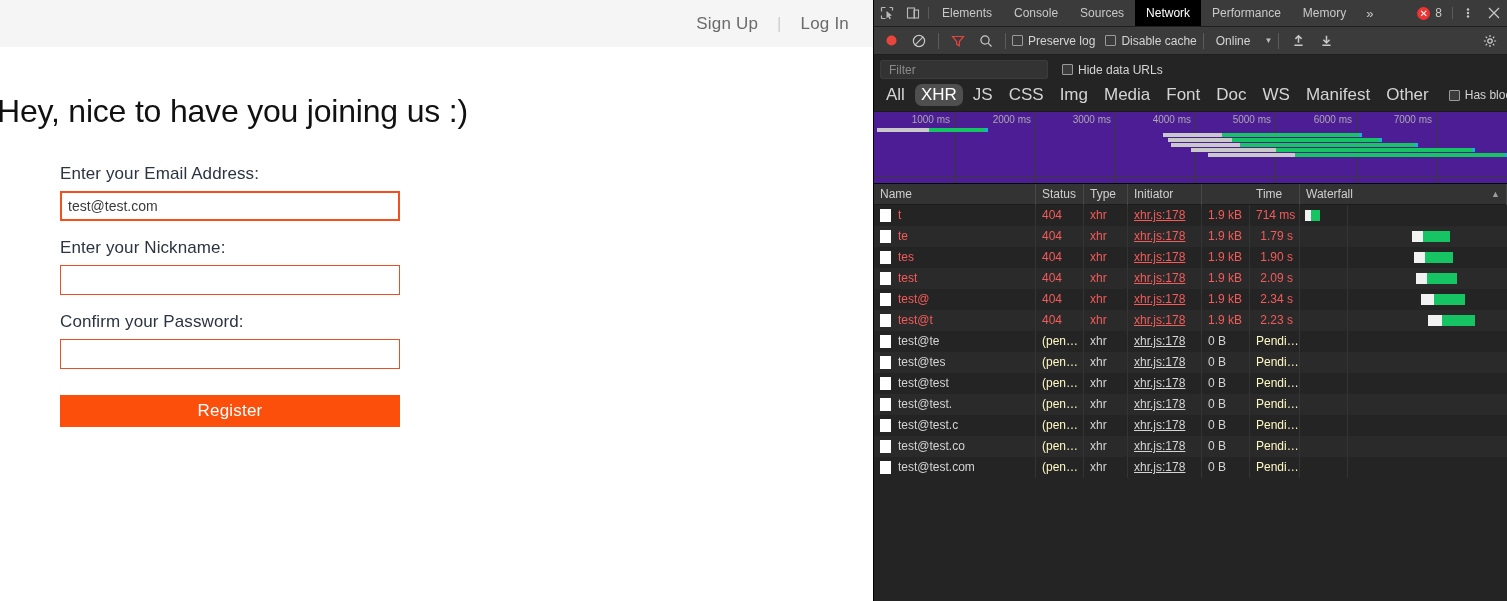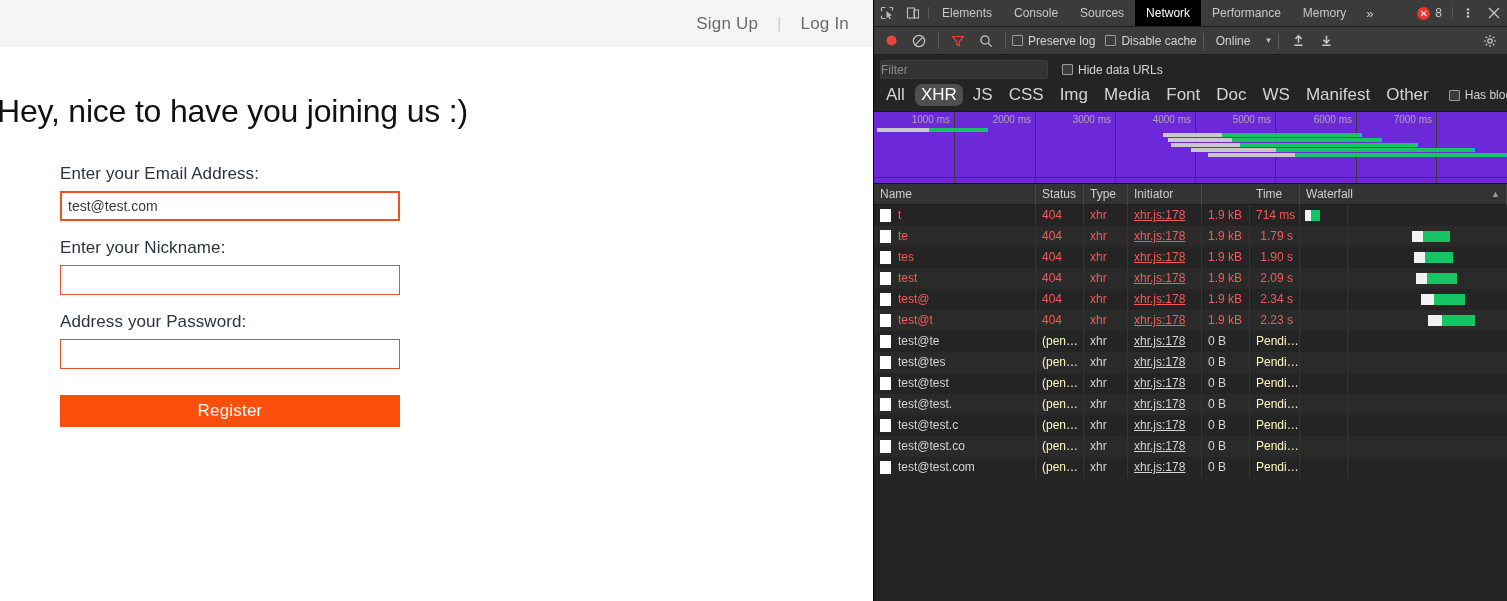--- a/index.html
+++ b/index.html
@@ -110,35 +110,35 @@
 
   
   #dt-filterbar {
     background: #242424; border-bottom: 1px solid #1b1b1b;
     padding: 5px 6px 0 6px; flex: 0 0 auto;
   }
   .fb-row1 { display: flex; align-items: center; gap: 14px; }
   #filter-input {
     width: 168px; height: 19px; background: #333333;
     border: 1px solid #3c3c3c; border-radius: 2px;
-    color: #d0d0d0; font-size: 12px; padding: 0 0; outline: none;
+    color: #d0d0d0; font-size: 12px; padding: 0 8px; outline: none;
     font-family: "Liberation Sans", sans-serif;
   }
   #filter-input::placeholder { color: #8a8a8a; }
   .fb-row2 { display: flex; align-items: center; gap: 4px; padding: 5px 0 5px 0; }
   .type-chip {
     padding: 1px 6px; border-radius: 7px; font-size: 17px; color: #d4d4d4;
     cursor: pointer; white-space: nowrap;
   }
   .type-chip.active { background: #4f4f4f; color: #ffffff; }
   .fb-row2 .cookie-check { margin-left: 10px; }
 
   
   #dt-overview {
-    height: 72px; background: #6d28d9; position: relative;
+    height: 72px; background: #4c1d95; position: relative;
     border-bottom: 1px solid #000; flex: 0 0 auto; overflow: hidden; padding-left: 32px;
   }
   .ov-gridline { position: absolute; top: 0; bottom: 0; width: 1px; background: #383838; }
   .ov-tick {
     position: absolute; top: 2px; font-size: 10px; color: #a9a9a9;
     transform: translateX(-100%); padding-right: 4px; white-space: nowrap;
   }
   .ov-bar { position: absolute; height: 4px; }
   .ov-bar .seg-wait { position: absolute; left: 0; top: 0; height: 4px; background: #c9c9c9; }
   .ov-bar .seg-dl { position: absolute; top: 0; height: 4px; background: #16c464; }
@@ -215,21 +215,21 @@
         <input class="field-input focused" type="text" value="test@test.com" style="">
       </div>
 
       <div class="field-block">
         <label class="field-label">Enter your Nickname:</label>
         <input class="field-input" type="text" value="" style="">
       </div>
 
 
       <div class="field-block">
-        <label class="field-label">Address your Password:</label>
+        <label class="field-label">Confirm your Password:</label>
         <input class="field-input" type="password" value="" style="">
       </div>
 
       <button id="register-button" type="button">Register</button>
     </form>
   </div>
 
   <div id="devtools">
 
     <div id="dt-tabbar">

